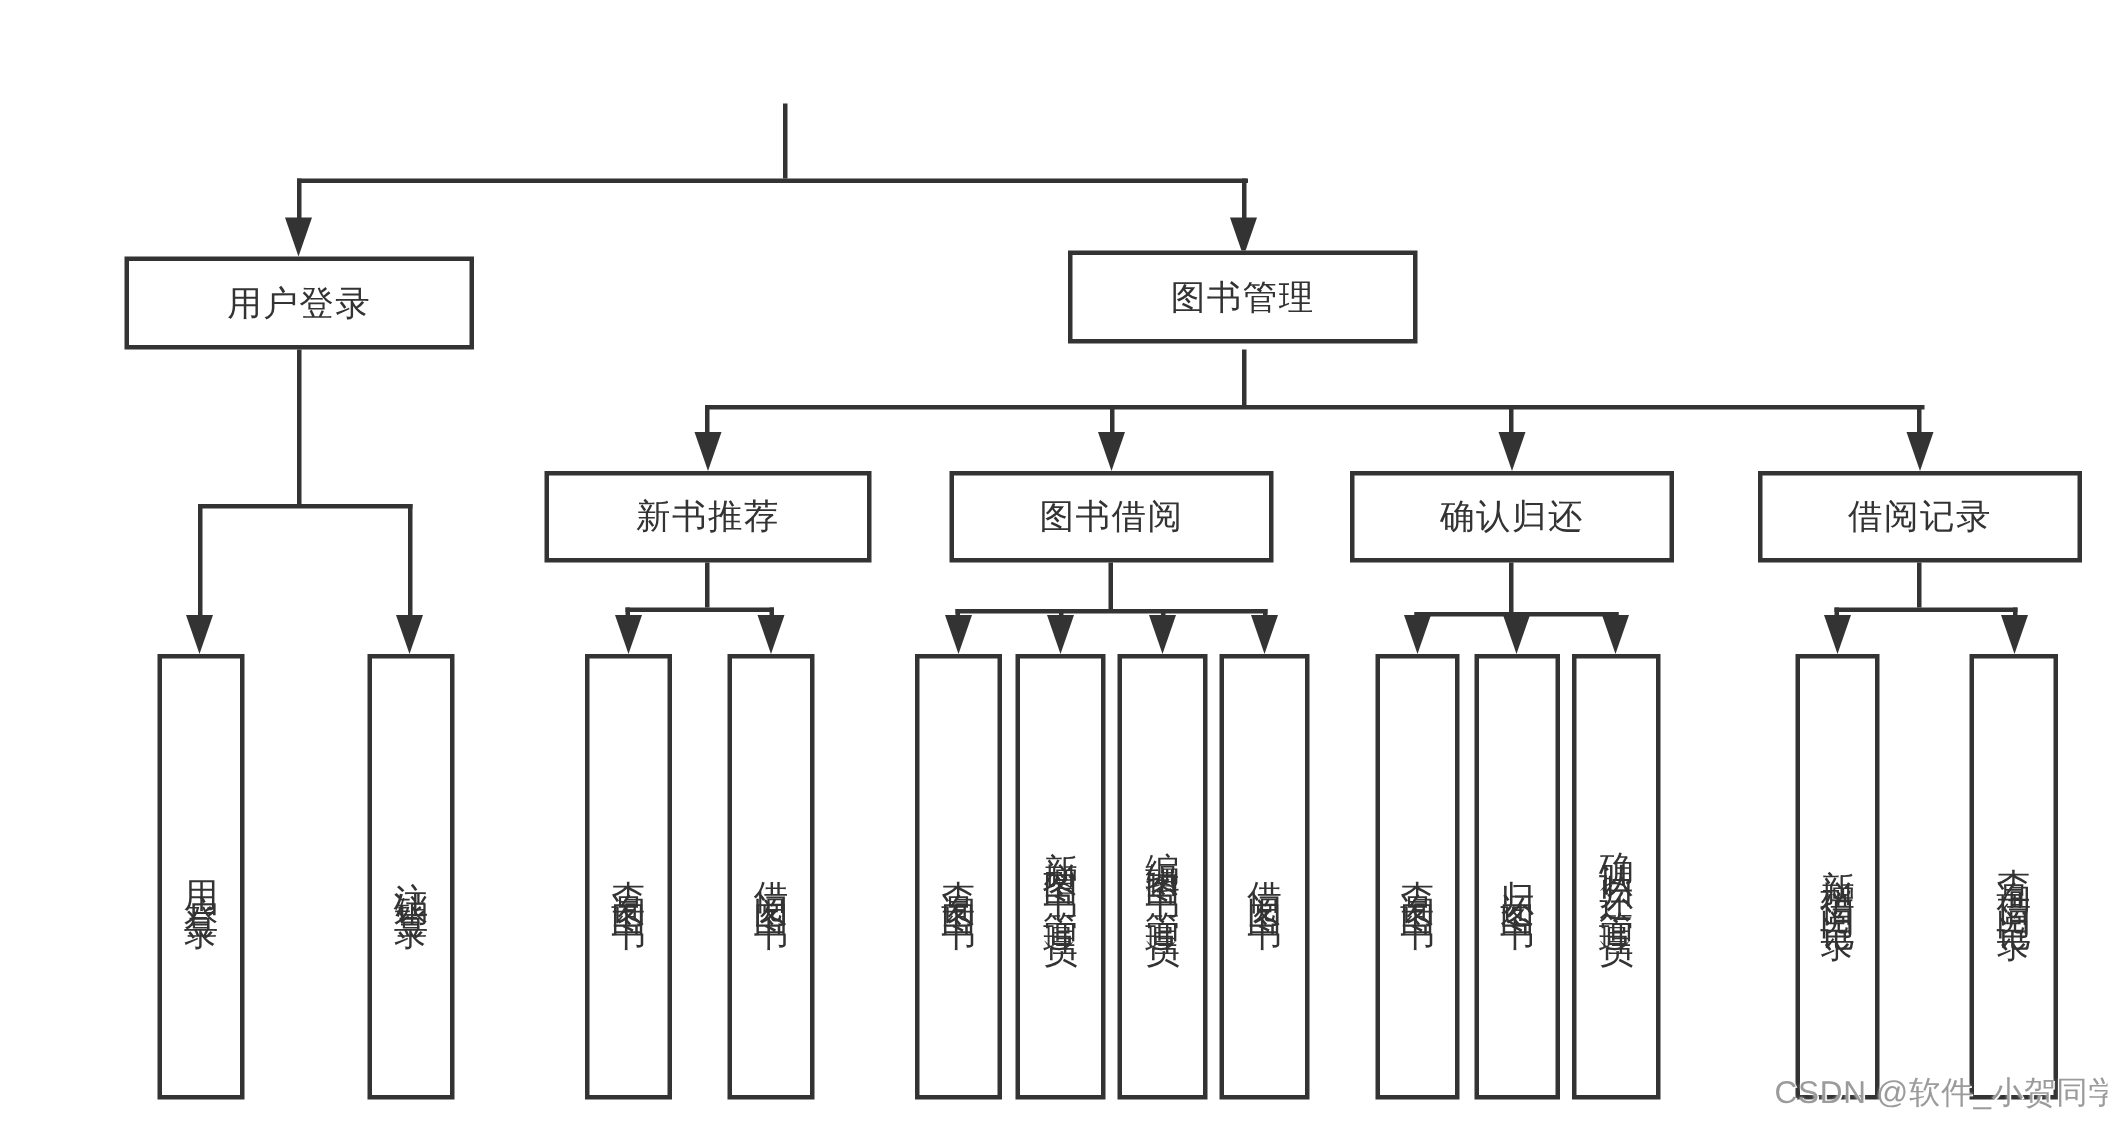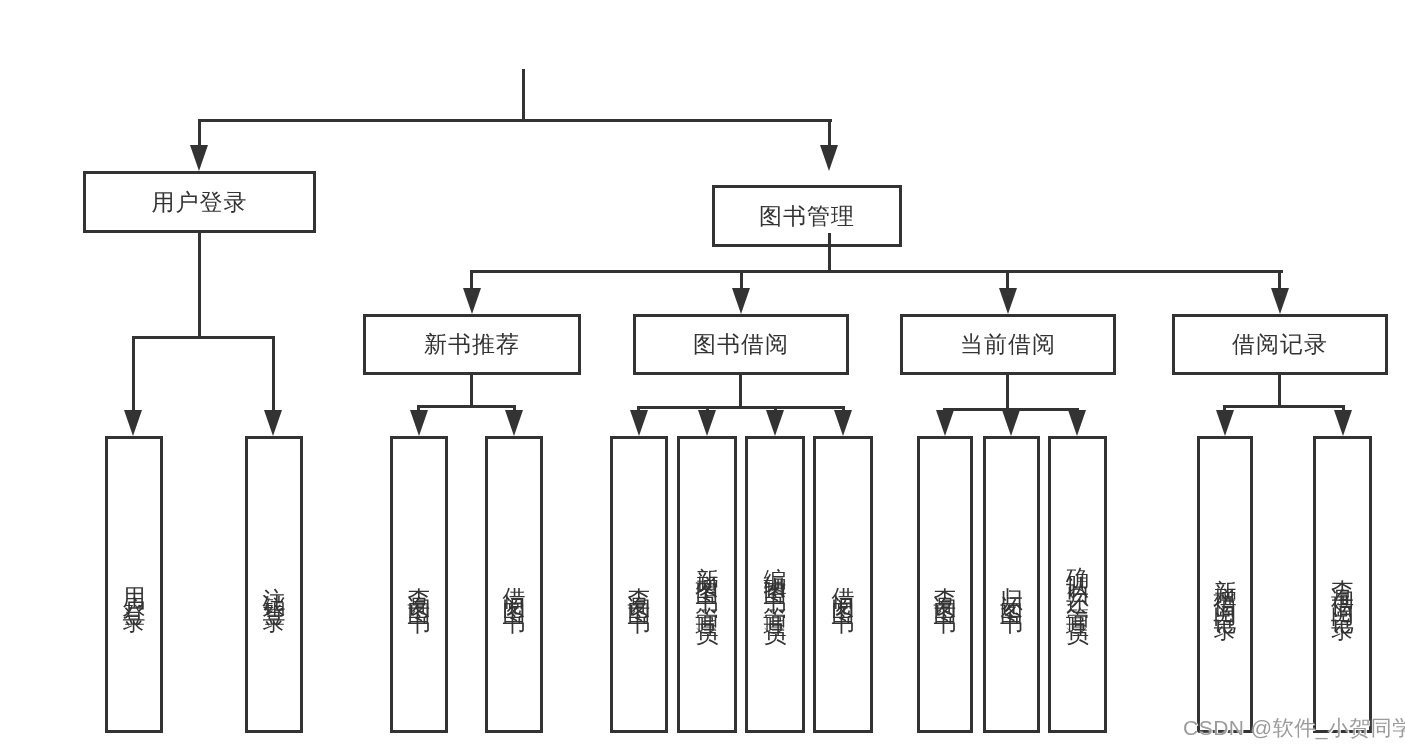--- a/index.html
+++ b/index.html
@@ -39,21 +39,21 @@
   <div class="line" style="left:522px;top:69px;width:3px;height:50px"></div>
   <div class="line" style="left:198px;top:119px;width:634px;height:3px"></div>
   <div class="line" style="left:198px;top:119px;width:3px;height:30px"></div>
   <div class="arrow" style="left:190px;top:145px"></div>
   <div class="line" style="left:828px;top:119px;width:3px;height:30px"></div>
   <div class="arrow" style="left:820px;top:145px"></div>
 
   <div class="hbox" style="left:83px;top:171px;width:233px;height:62px">
     <span>用户登录</span>
   </div>
-  <div class="hbox" style="left:712px;top:185px;width:190px;height:62px">
+  <div class="hbox" style="left:712px;top:167px;width:233px;height:62px">
     <span>图书管理</span>
   </div>
 
   <div class="line" style="left:198px;top:233px;width:3px;height:103px"></div>
   <div class="line" style="left:132px;top:336px;width:143px;height:3px"></div>
   <div class="line" style="left:132px;top:336px;width:3px;height:76px"></div>
   <div class="arrow" style="left:124px;top:410px"></div>
   <div class="line" style="left:272px;top:336px;width:3px;height:76px"></div>
   <div class="arrow" style="left:264px;top:410px"></div>
 
@@ -68,21 +68,21 @@
   <div class="line" style="left:1278px;top:270px;width:3px;height:22px"></div>
   <div class="arrow" style="left:1271px;top:288px"></div>
 
   <div class="hbox" style="left:633px;top:314px;width:216px;height:61px">
     <span>图书借阅</span>
   </div>
   <div class="hbox" style="left:363px;top:314px;width:218px;height:61px">
     <span>新书推荐</span>
   </div>
   <div class="hbox" style="left:900px;top:314px;width:216px;height:61px">
-    <span>当前借阅</span>
+    <span>确认归还</span>
   </div>
   <div class="hbox" style="left:1172px;top:314px;width:216px;height:61px">
     <span>借阅记录</span>
   </div>
 
   <div class="line" style="left:470px;top:375px;width:3px;height:30px"></div>
   <div class="line" style="left:417px;top:405px;width:99px;height:3px"></div>
   <div class="line" style="left:417px;top:405px;width:3px;height:9px"></div>
   <div class="arrow" style="left:410px;top:410px"></div>
   <div class="line" style="left:513px;top:405px;width:3px;height:9px"></div>

